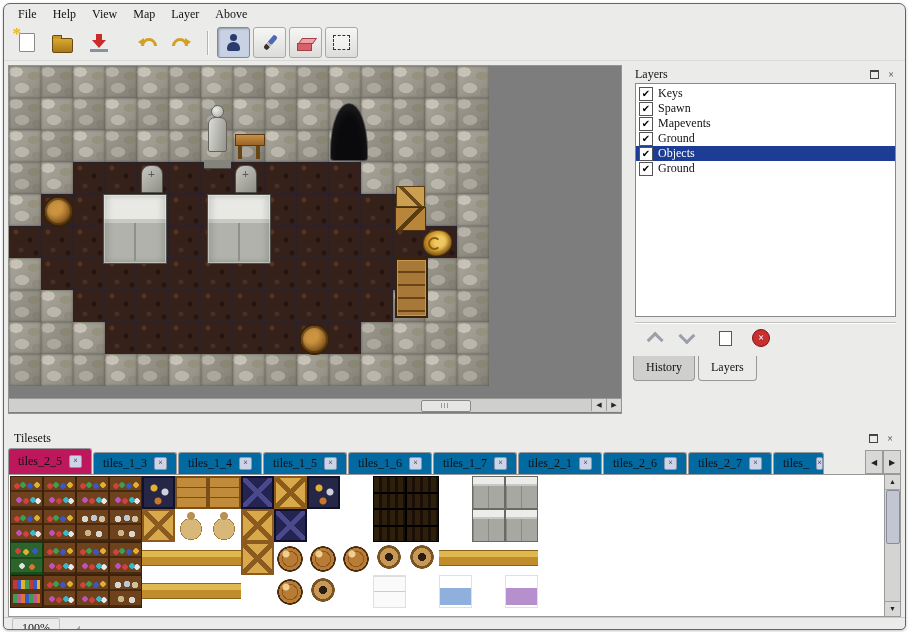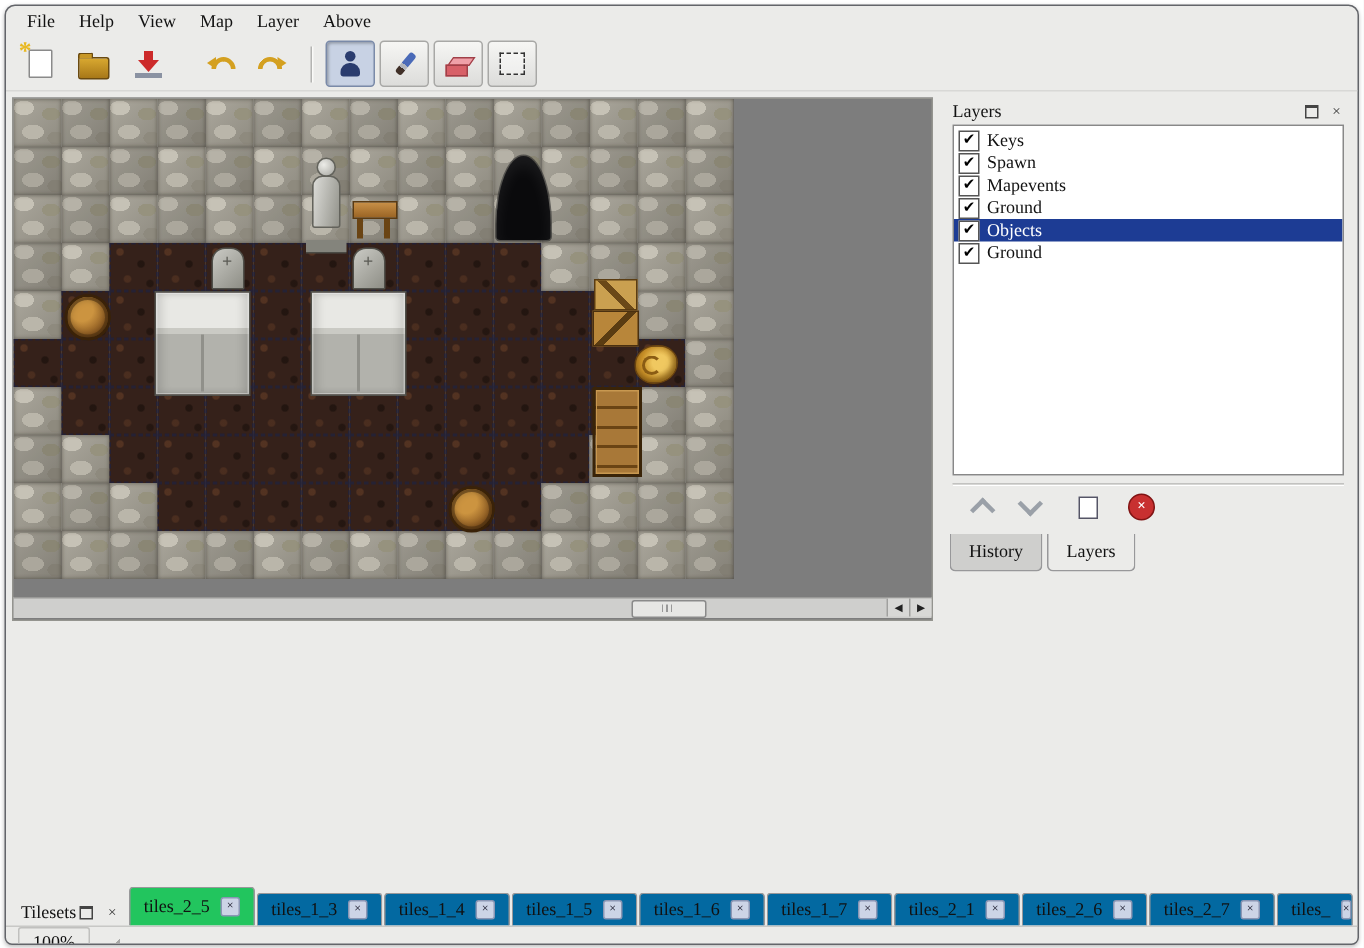--- a/index.html
+++ b/index.html
@@ -151,26 +151,26 @@
   .dup-ic::before{content:"";position:absolute;left:2px;top:-5px;width:11px;height:13px;background:#dfe4ee;
     border:1px solid #556;z-index:-1;}
   .del-ic{width:16px;height:16px;border-radius:50%;background:#c83030;border:1px solid #801414;color:#fff;
     font-size:10px;line-height:15px;text-align:center;font-weight:bold;}
   .dock-tabs{display:flex;padding-left:4px;margin-top:4px;}
   .dock-tab{padding:4px 12px 5px 12px;background:#cfcfcd;border:1px solid #98989a;border-top:none;
     border-radius:0 0 4px 4px;margin-right:3px;}
   .dock-tab.active{background:#ebebe9;}
 
   
-  .bottom-dock{margin:2px 4px 0 4px;flex:none;height:188px;display:flex;flex-direction:row;align-items:flex-end;}
+  .bottom-dock{margin:2px 4px 0 4px;flex:none;height:188px;display:flex;flex-direction:column;}
   .ts-tabs-row{display:flex;align-items:flex-end;height:27px;position:relative;}
   .ts-tabs{display:flex;align-items:flex-end;flex:1;overflow:hidden;}
   .ts-tab{height:21px;flex:none;display:flex;align-items:center;gap:7px;padding:0 9px;background:#0369a1;
     border:1px solid #98989a;border-bottom:none;border-radius:3px 3px 0 0;margin-right:1px;position:relative;}
-  .ts-tab.active{background:#22c55e;height:25px;z-index:2;}
+  .ts-tab.active{background:#be185d;height:25px;z-index:2;}
   .ts-tab.clipped{width:40px;overflow:hidden;padding-right:0;}
   .ts-tab-close{width:11px;height:11px;background:#ccd4e6;border:1px solid #8a96b4;border-radius:2px;
     font-size:8px;line-height:10px;text-align:center;color:#223;}
   .tab-arrows{display:flex;flex:none;margin-left:2px;}
   .tab-arrow{width:16px;height:22px;background:#d8d8d6;border:1px solid #9a9a98;display:flex;
     align-items:center;justify-content:center;font-size:8px;color:#222;}
   .ts-content{flex:1;background:#fff;border:1px solid #98989a;display:flex;position:relative;overflow:hidden;}
   .palette{display:grid;grid-template-columns:repeat(16,33px);grid-auto-rows:33px;width:528px;margin:1px;flex:none;}
   .vscroll{position:absolute;right:0;top:0;bottom:0;width:15px;background:#d4d4d2;border-left:1px solid #9a9a98;}
   .vstep{width:15px;height:14px;background:#d8d8d6;border-bottom:1px solid #a0a09e;font-size:7px;display:flex;

